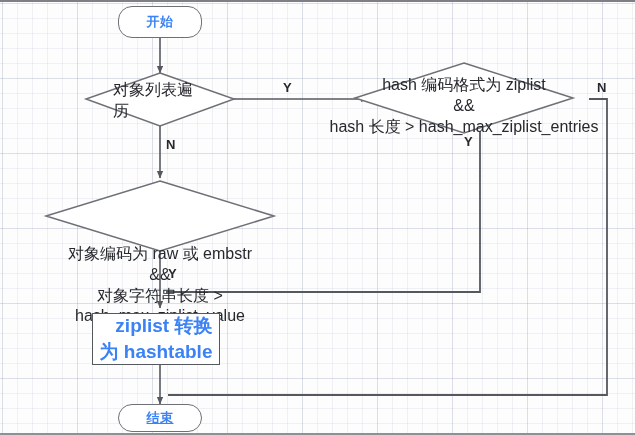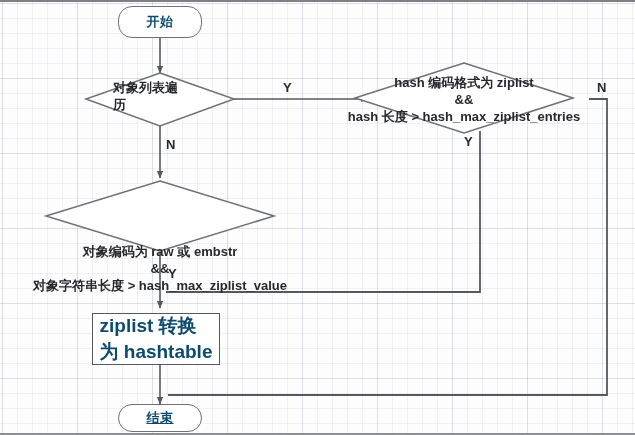--- a/index.html
+++ b/index.html
@@ -39,22 +39,22 @@
     left: 0; top: 0;
     width: 635px; height: 435px;
     pointer-events: none;
   }
   .node {
     position: absolute;
     box-sizing: border-box;
     display: flex;
     align-items: center;
     justify-content: center;
-    text-align: left;
-    color: #0c4a6e;
+    text-align: right;
+    color: #3b82f6;
     font-weight: bold;
   }
   .terminator {
     border: 1.6px solid #6d7076;
     border-radius: 14px;
     background: #ffffff;
     font-size: 13px;
     letter-spacing: 0.5px;
   }
   .process {
@@ -68,22 +68,22 @@
   }
   .decision-wrap svg {
     position: absolute;
     left: 0; top: 0;
     overflow: visible;
   }
   .decision-label {
     position: absolute;
     text-align: center;
     color: #26282d;
-    font-weight: bold;
-    font-size: 13px;
+    font-weight: normal;
+    font-size: 16px;
     line-height: 1.3;
     white-space: pre-line;
     pointer-events: none;
   }
   .edge-label {
     position: absolute;
     color: #26282d;
     font-weight: bold;
     font-size: 13px;
   }

